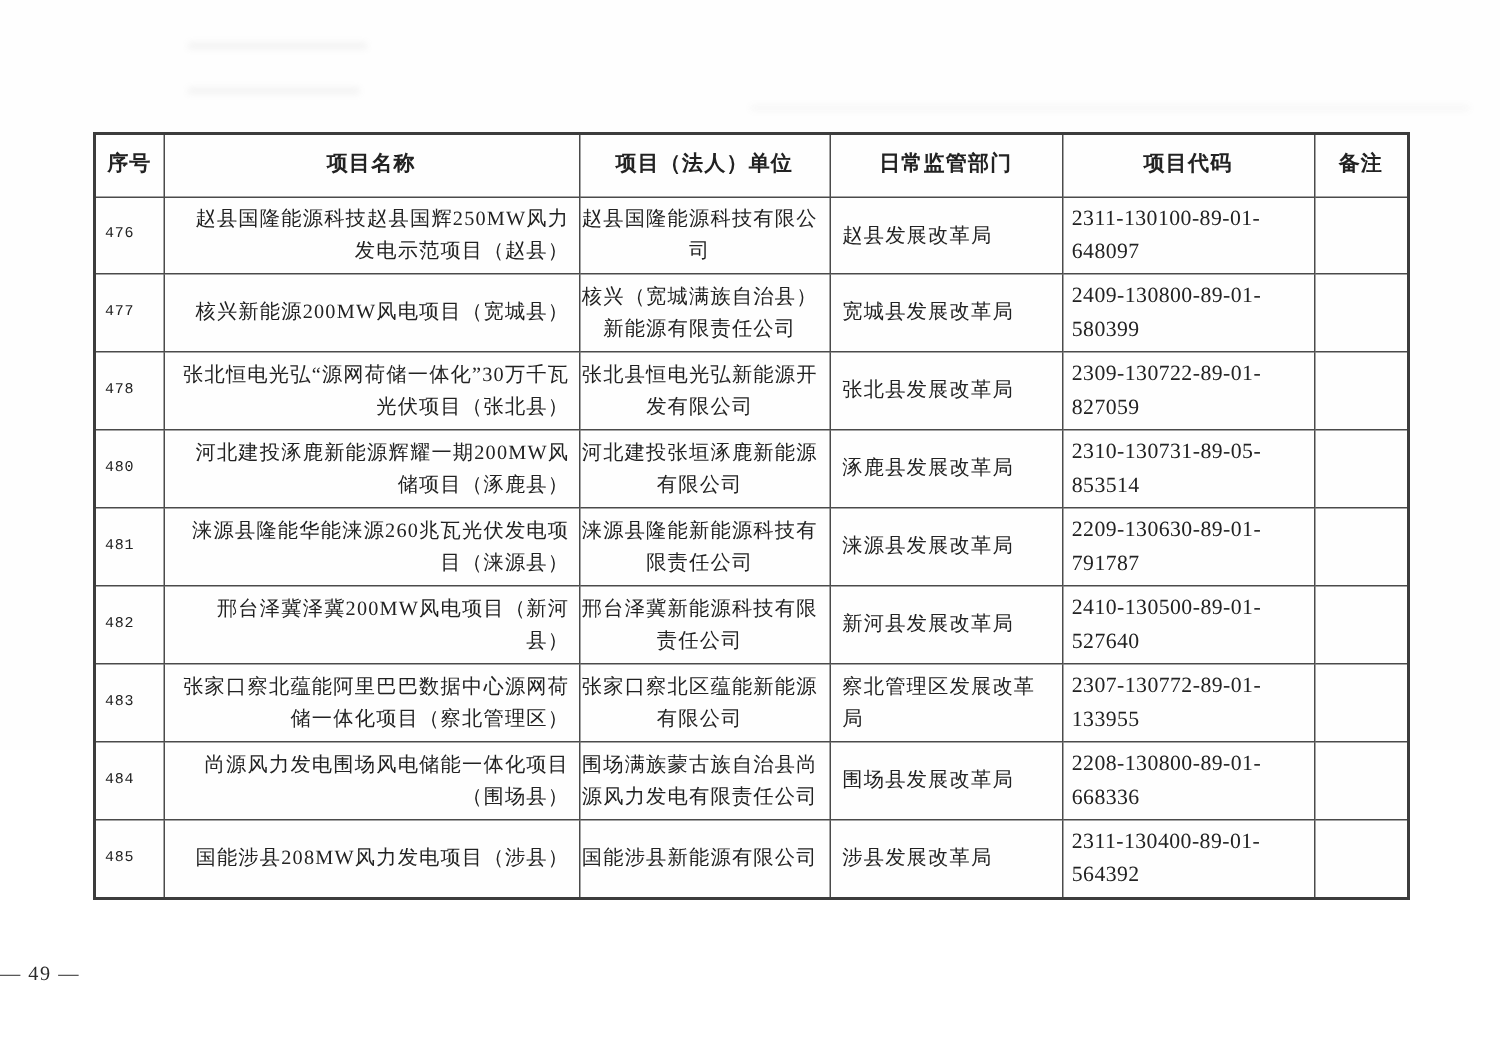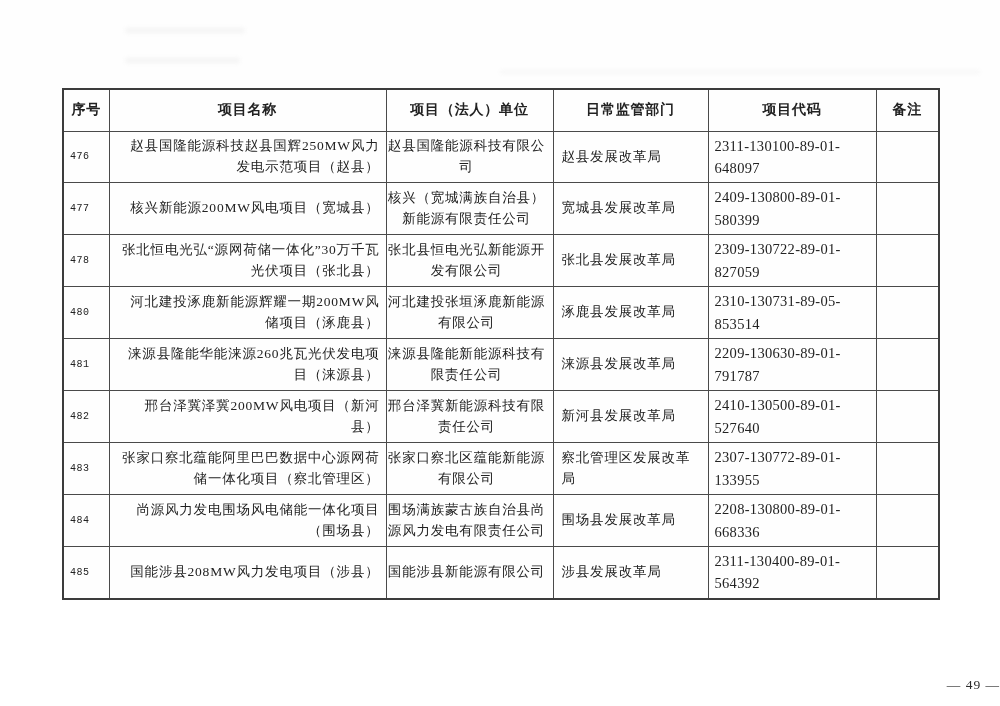--- a/index.html
+++ b/index.html
@@ -66,22 +66,22 @@
   td.cell-seq  { letter-spacing: 0.5px; font-size: 10px; font-family: Liberation Mono, monospace; }
   td.cell-name { text-align: right; padding-left: 8px; }
   td.cell-unit { text-align: center; padding-left: 0; }
   td.cell-dept { text-align: left; padding-left: 8px; }
   td.cell-code { text-align: left; font-size: 14.5px; letter-spacing: 0.3px; }
   td.cell-remark { text-align: center; }
 
   .page-number {
     position: absolute;
     left: 0; right: 0;
-    top: 677px;
-    text-align: right;
+    top: 641px;
+    text-align: left;
     font-size: 13.5px;
     color: #2b2b2b;
     letter-spacing: 1px;
   }
 </style>
 </head>
 <body>
 
 <div class="page">
 

